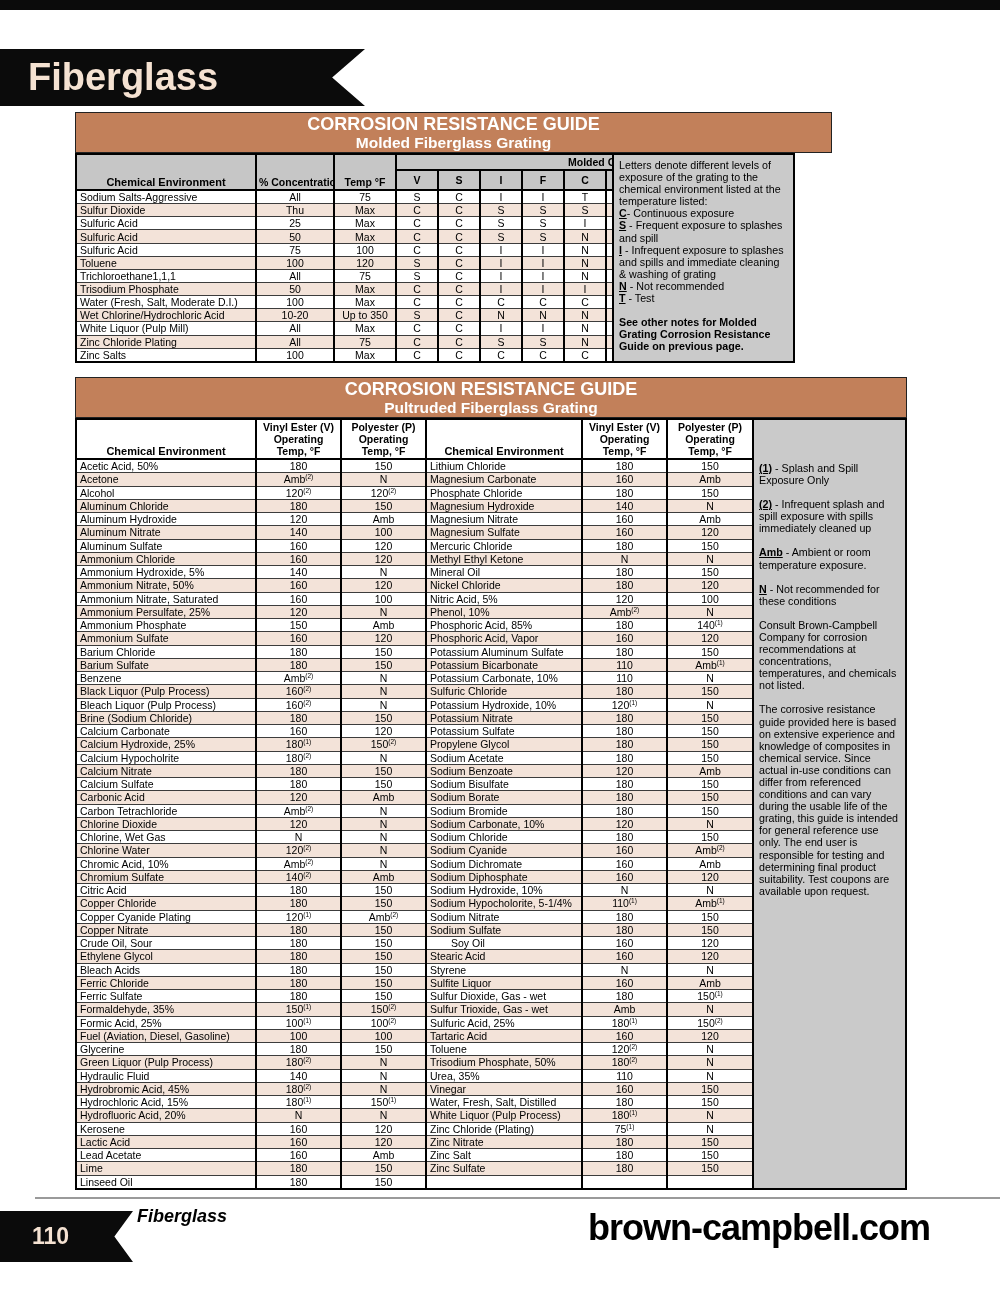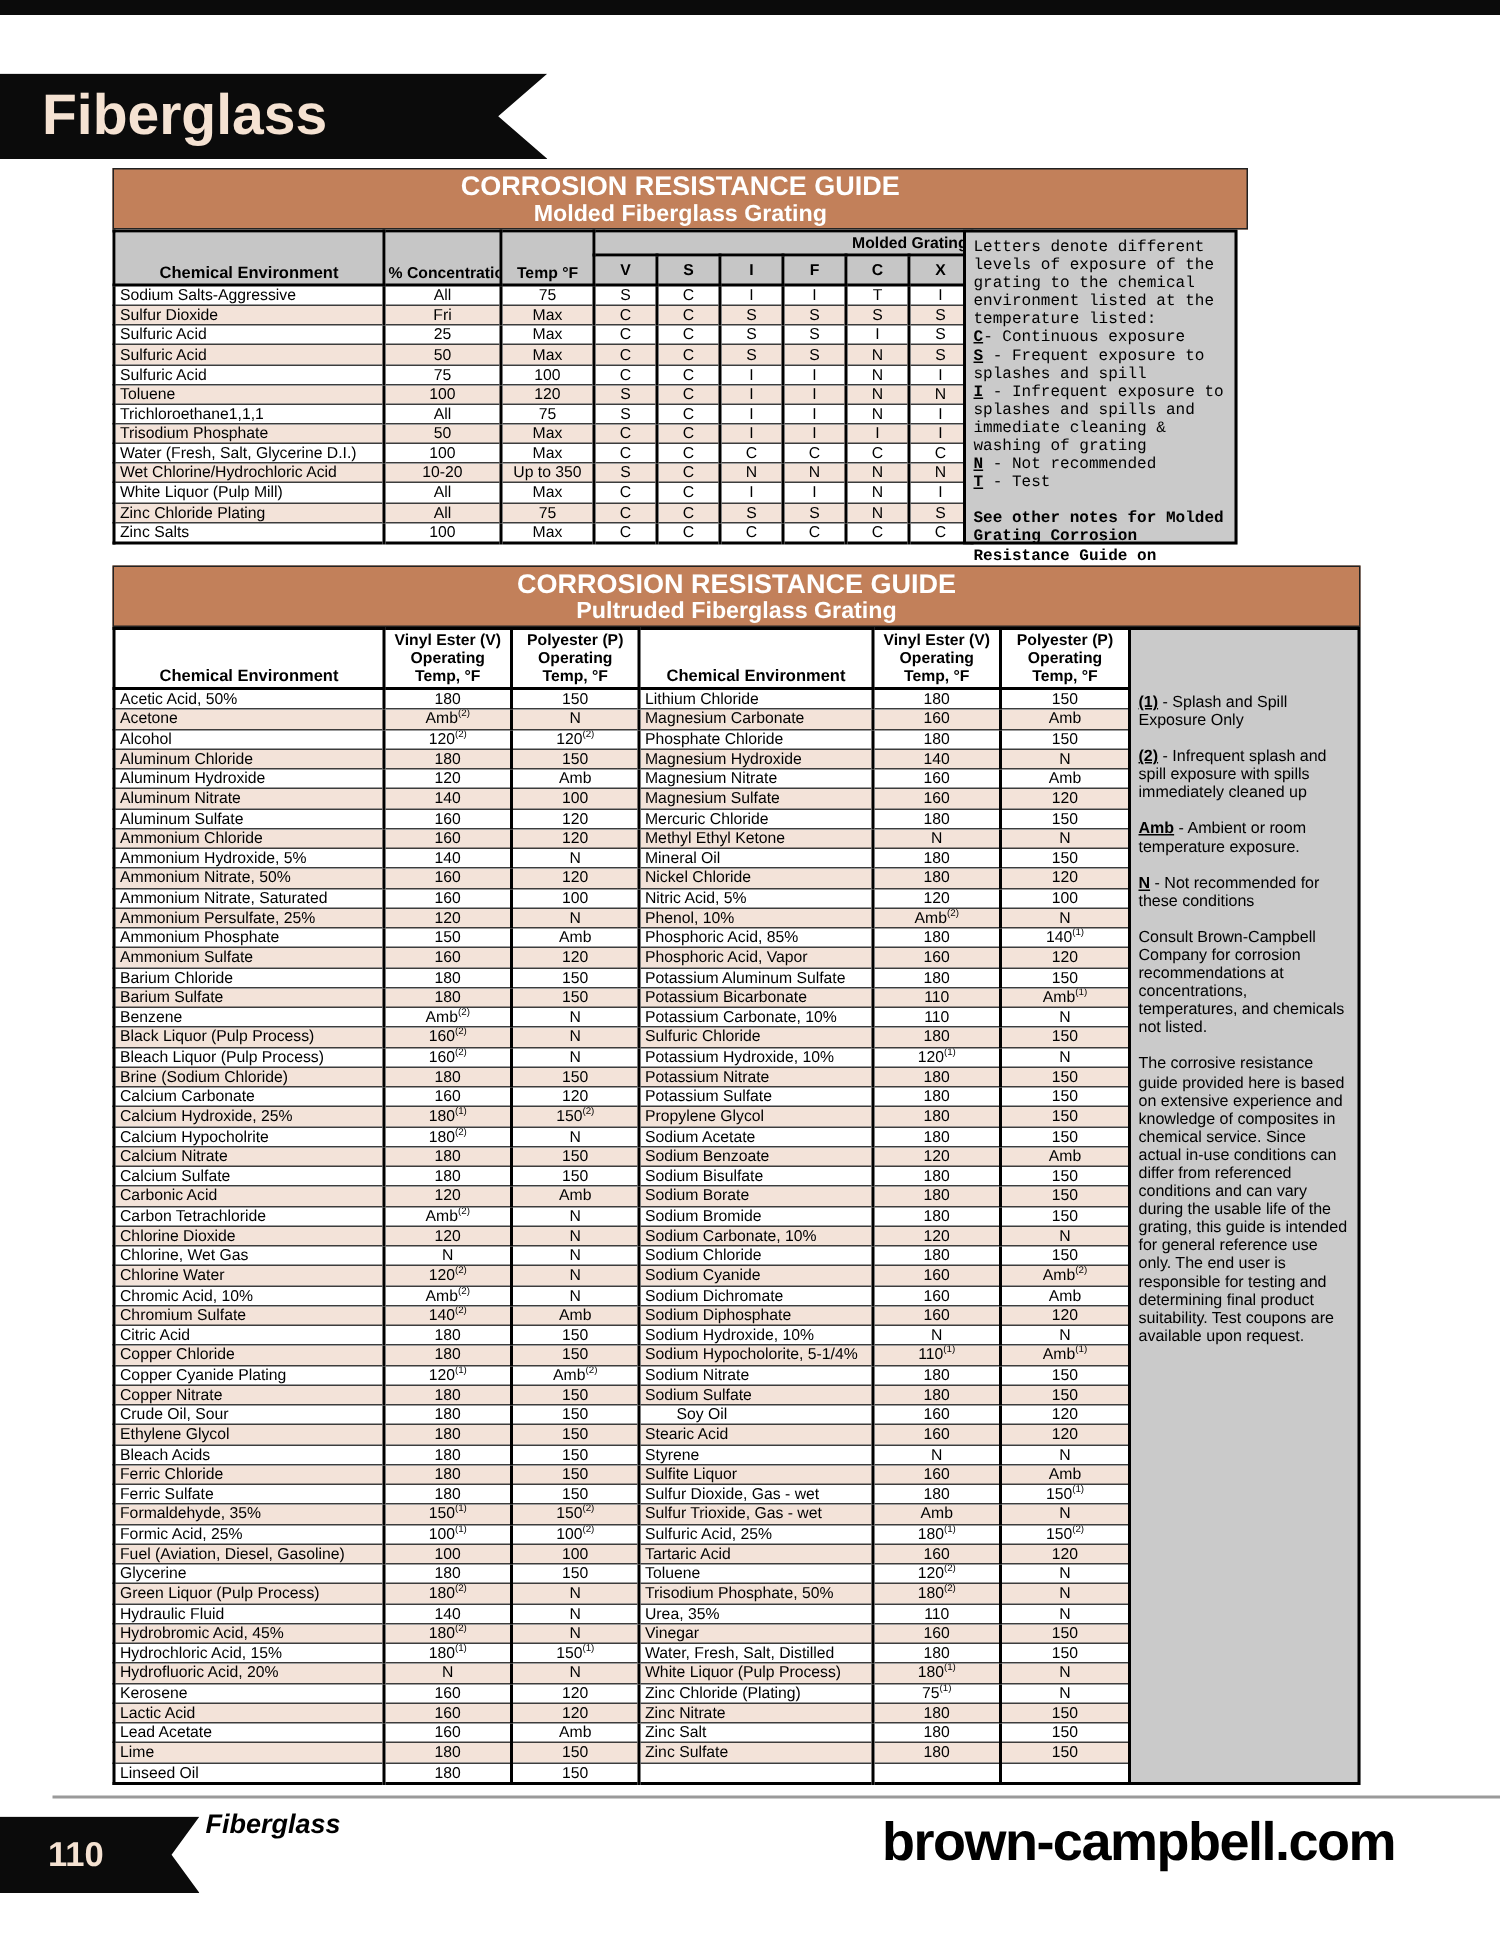--- a/index.html
+++ b/index.html
@@ -101,21 +101,21 @@
           <td>75</td>
           <td>S</td>
           <td>C</td>
           <td>I</td>
           <td>I</td>
           <td>T</td>
           <td>I</td>
         </tr>
         <tr class="alt">
           <td class="chem">Sulfur Dioxide</td>
-          <td>Fri</td>
+          <td>Thu</td>
           <td>Max</td>
           <td>C</td>
           <td>C</td>
           <td>S</td>
           <td>S</td>
           <td>S</td>
           <td>S</td>
         </tr>
         <tr class="">
           <td class="chem">Sulfuric Acid</td>
@@ -177,21 +177,21 @@
           <td>50</td>
           <td>Max</td>
           <td>C</td>
           <td>C</td>
           <td>I</td>
           <td>I</td>
           <td>I</td>
           <td>I</td>
         </tr>
         <tr class="">
-          <td class="chem">Water (Fresh, Salt, Glycerine D.I.)</td>
+          <td class="chem">Water (Fresh, Salt, Moderate D.I.)</td>
           <td>100</td>
           <td>Max</td>
           <td>C</td>
           <td>C</td>
           <td>C</td>
           <td>C</td>
           <td>C</td>
           <td>C</td>
         </tr>
         <tr class="alt">
@@ -234,21 +234,21 @@
           <td>C</td>
           <td>C</td>
           <td>C</td>
           <td>C</td>
           <td>C</td>
           <td>C</td>
         </tr>
       </tbody>
   </table>
 
-  <aside class="notesbox" id="molded-notes" style="left:642px;top:153px;width:183px;height:210px;font-family:Liberation Mono, monospace;">
+  <aside class="notesbox" id="molded-notes" style="left:612px;top:153px;width:183px;height:210px;">
       <div class="nd">Letters denote different levels of exposure of the grating to the chemical environment listed at the temperature listed:</div>
       <div class="nd"><b class="u">C</b>- Continuous exposure</div>
       <div class="nd"><b class="u">S</b> - Frequent exposure to splashes and spill</div>
       <div class="nd"><b class="u">I</b> - Infrequent exposure to splashes and spills and immediate cleaning &amp; washing of grating</div>
       <div class="nd"><b class="u">N</b> - Not recommended</div>
       <div class="nd"><b class="u">T</b> - Test</div>
       <div class="bold-note">See other notes for Molded Grating Corrosion Resistance Guide on previous page.</div>
     </aside>
 
   <div class="titlebar" style="left:75px;top:377px;width:832px;height:41px;">

